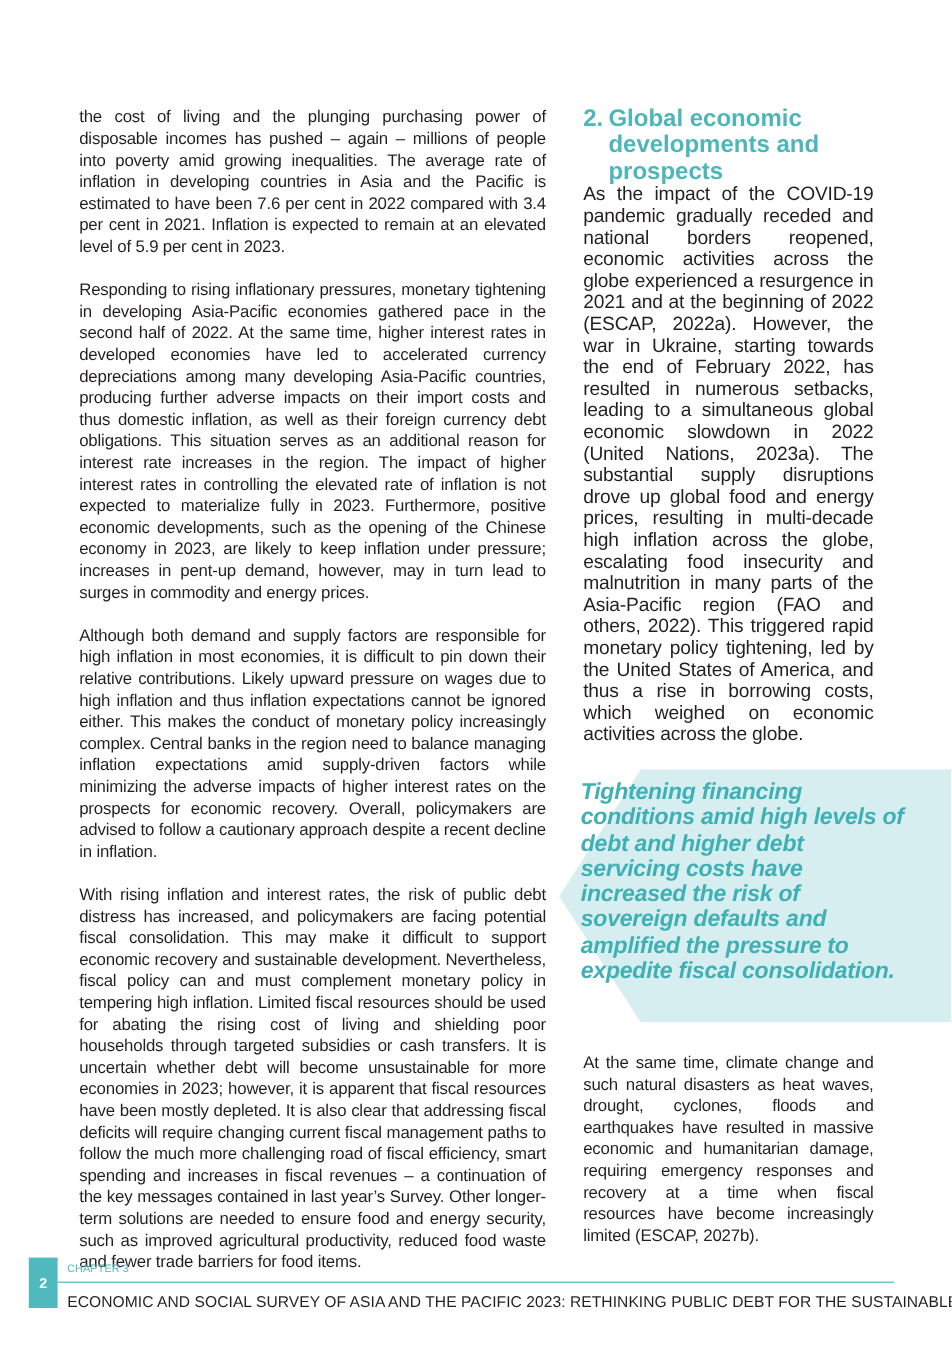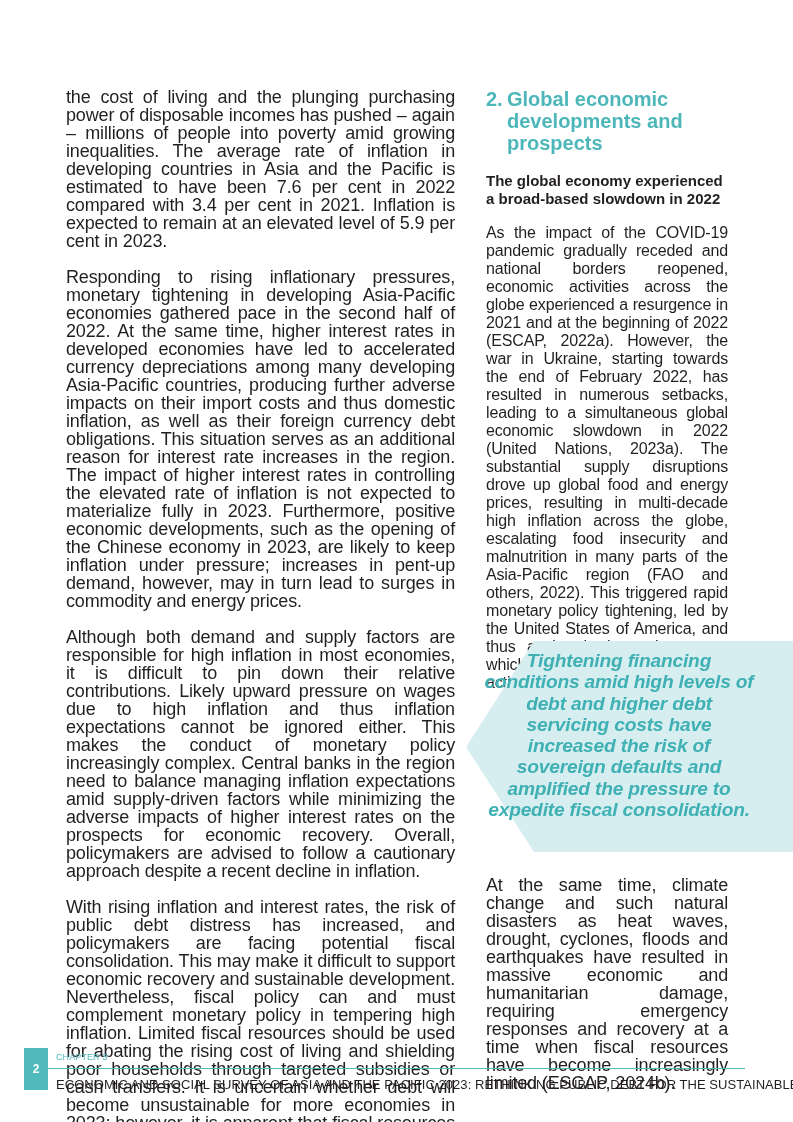--- a/index.html
+++ b/index.html
@@ -1,28 +1,28 @@
 <!DOCTYPE html>
 <html><head>
   <meta charset="utf-8">
   <style>
     html, body { margin: 0; padding: 0; background: #ffffff; }
     body { width: 793px; height: 1122px; position: relative; overflow: hidden;
       font-family: "Liberation Sans", "DejaVu Sans", sans-serif; color: #231f20; }
     .col-left { position: absolute; left: 66px; top: 88px; width: 389px; }
     .col-right { position: absolute; left: 486px; top: 88px; width: 242px; }
-    .para { margin: 0 0 18px 0; font-size: 18px; line-height: 18px; text-align: justify; letter-spacing: -0.15px; }
+    .para { margin: 0 0 18px 0; font-size: 14px; line-height: 18px; text-align: justify; letter-spacing: -0.15px; }
     .col-right .para { font-size: 16px; }
     .section-title { margin: 0; color: #4db6b9; font-weight: bold; font-size: 20px; line-height: 22px; }
     .section-title .num { display: inline-block; width: 21px; }
     .section-title .rest { display: inline-block; vertical-align: top; width: 210px; }
     .subhead { margin: 18px 0 16px 0; font-weight: bold; font-size: 15px; line-height: 18px; color: #231f20; }
     .callout { position: absolute; left: 466px; top: 641px; width: 327px; height: 211px; }
     .callout svg { position: absolute; left: 0; top: 0; }
-    .callout-text { position: absolute; right: 39px; top: 9px; width: 270px; text-align: center;
+    .callout-text { position: absolute; right: 39px; top: 9px; width: 270px; text-align: left;
       color: #3fb0b3; font-weight: bold; font-style: italic; font-size: 19.2px; line-height: 21.3px; letter-spacing: -0.2px; }
     .para-bottom { position: absolute; left: 486px; top: 876px; width: 242px; }
     .footer-box { position: absolute; left: 24px; top: 1048px; width: 24px; height: 42px; background: #4fb9bd;
       color: #ffffff; font-size: 12px; font-weight: bold; display: flex; align-items: center; justify-content: center; }
     .footer-chapter { position: absolute; left: 56px; top: 1052px; font-size: 9px; color: #4fb9bd; letter-spacing: 0.1px; }
     .footer-line { position: absolute; left: 48px; top: 1068px; width: 697px; height: 1px; background: #4fb9bd; }
     .footer-title { position: absolute; left: 56px; top: 1077px; font-size: 13px; color: #231f20; letter-spacing: 0.05px; white-space: nowrap; }
   </style>
 </head>
 <body>
@@ -31,31 +31,30 @@
   <p class="para">the cost of living and the plunging purchasing power of disposable incomes has pushed – again – millions of people into poverty amid growing inequalities. The average rate of inflation in developing countries in Asia and the Pacific is estimated to have been 7.6 per cent in 2022 compared with 3.4 per cent in 2021. Inflation is expected to remain at an elevated level of 5.9 per cent in 2023.</p>
   <p class="para">Responding to rising inflationary pressures, monetary tightening in developing Asia-Pacific economies gathered pace in the second half of 2022. At the same time, higher interest rates in developed economies have led to accelerated currency depreciations among many developing Asia-Pacific countries, producing further adverse impacts on their import costs and thus domestic inflation, as well as their foreign currency debt obligations. This situation serves as an additional reason for interest rate increases in the region. The impact of higher interest rates in controlling the elevated rate of inflation is not expected to materialize fully in 2023. Furthermore, positive economic developments, such as the opening of the Chinese economy in 2023, are likely to keep inflation under pressure; increases in pent-up demand, however, may in turn lead to surges in commodity and energy prices.</p>
   <p class="para">Although both demand and supply factors are responsible for high inflation in most economies, it is difficult to pin down their relative contributions. Likely upward pressure on wages due to high inflation and thus inflation expectations cannot be ignored either. This makes the conduct of monetary policy increasingly complex. Central banks in the region need to balance managing inflation expectations amid supply-driven factors while minimizing the adverse impacts of higher interest rates on the prospects for economic recovery. Overall, policymakers are advised to follow a cautionary approach despite a recent decline in inflation.</p>
   <p class="para">With rising inflation and interest rates, the risk of public debt distress has increased, and policymakers are facing potential fiscal consolidation. This may make it difficult to support economic recovery and sustainable development. Nevertheless, fiscal policy can and must complement monetary policy in tempering high inflation. Limited fiscal resources should be used for abating the rising cost of living and shielding poor households through targeted subsidies or cash transfers. It is uncertain whether debt will become unsustainable for more economies in 2023; however, it is apparent that fiscal resources have been mostly depleted. It is also clear that addressing fiscal deficits will require changing current fiscal management paths to follow the much more challenging road of fiscal efficiency, smart spending and increases in fiscal revenues – a continuation of the  key messages contained in last year’s Survey. Other longer-term solutions are needed to ensure food and energy security, such as improved agricultural productivity, reduced food waste and fewer trade barriers for food items.</p>
 </div>
 
 <div class="col-right">
   <h2 class="section-title">
     <span class="num">2.</span><span class="rest">Global economic developments and prospects</span>
   </h2>
-  <h3 class="subhead">The global economy experienced a broad-based slowdown in 2022</h3>
   <p class="para">As the impact of the COVID-19 pandemic gradually receded and national borders reopened, economic activities across the globe experienced a resurgence in 2021 and at the beginning of 2022 (ESCAP, 2022a). However, the war in Ukraine, starting towards the end of February 2022, has resulted in numerous setbacks, leading to a simultaneous global economic slowdown in 2022 (United Nations, 2023a). The substantial supply disruptions drove up global food and energy prices, resulting in multi-decade high inflation across the globe, escalating food insecurity and malnutrition in many parts of the Asia-Pacific region (FAO and others, 2022). This triggered rapid monetary policy tightening, led by the United States of America, and thus a rise in borrowing costs, which weighed on economic activities across the globe.</p>
 </div>
 
 <div class="callout">
   <svg width="327" height="211" viewBox="0 0 327 211">
     <polygon points="68,0 327,0 327,211 68,211 0,106" fill="#d6eef0"></polygon>
   </svg>
   <div class="callout-text">Tightening financing conditions amid high levels of debt and higher debt servicing costs have increased the risk of sovereign defaults and amplified the pressure to expedite fiscal consolidation.</div>
 </div>
 
-<p class="para para-bottom">At the same time, climate change and such natural disasters as heat waves, drought, cyclones, floods and earthquakes have resulted in massive economic and humanitarian damage, requiring emergency responses and recovery at a time when fiscal resources have become increasingly limited (ESCAP, 2024b).</p>
+<p class="para para-bottom">At the same time, climate change and such natural disasters as heat waves, drought, cyclones, floods and earthquakes have resulted in massive economic and humanitarian damage, requiring emergency responses and recovery at a time when fiscal resources have become increasingly limited (ESCAP, 2027b).</p>
 
 <div class="footer-box">
   <span>2</span>
 </div>
 <div class="footer-chapter">CHAPTER 3</div>
 <div class="footer-line"></div>
 <div class="footer-title">ECONOMIC AND SOCIAL SURVEY OF ASIA AND THE PACIFIC 2023: RETHINKING PUBLIC DEBT FOR THE SUSTAINABLE DEVELOPMENT GOALS</div>
 
 </body></html>

